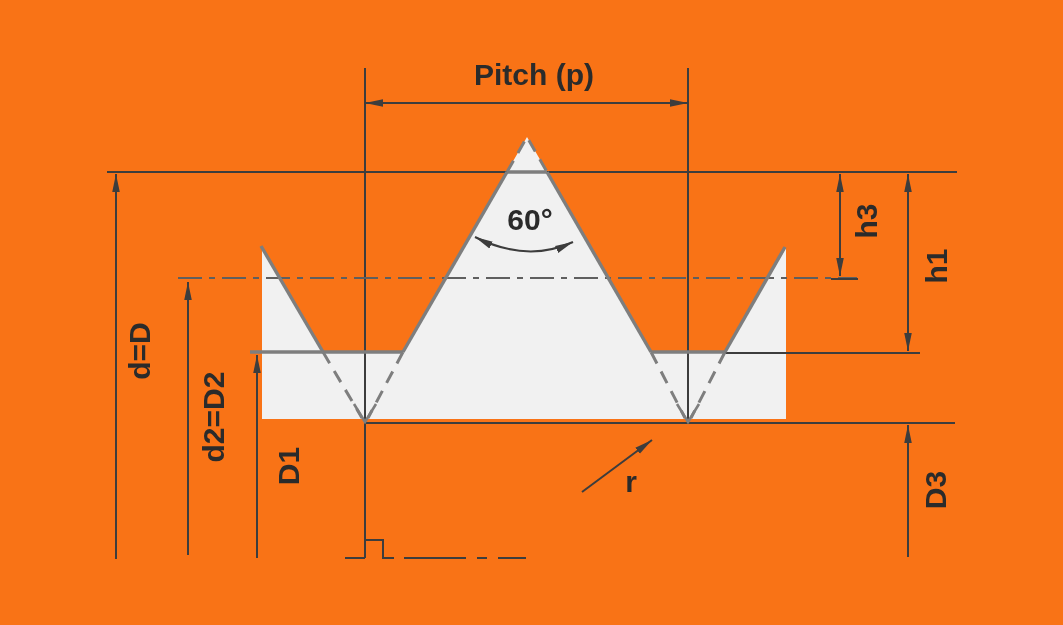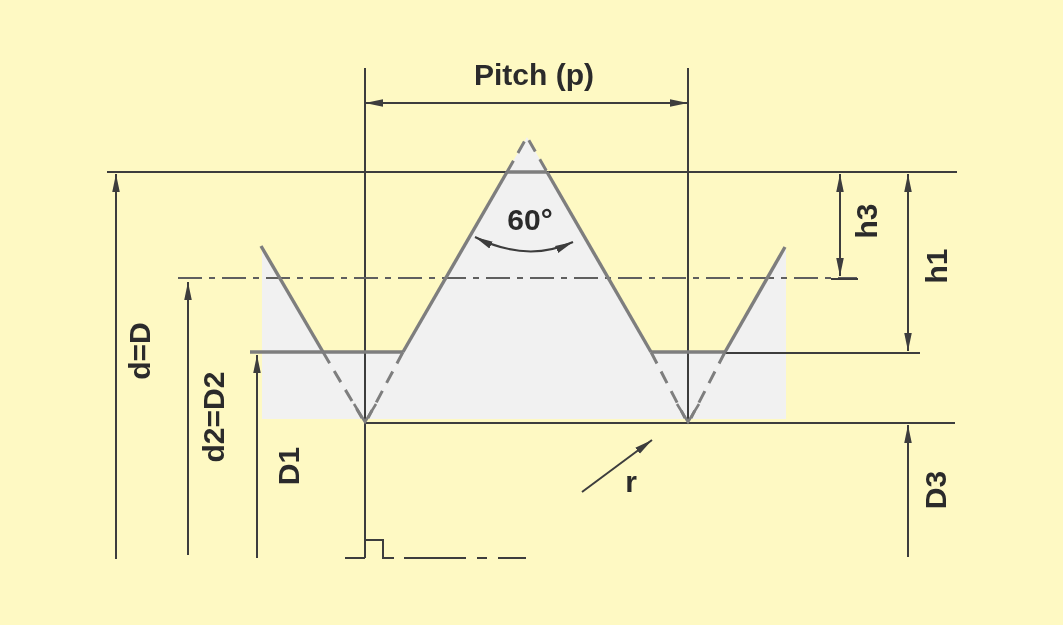--- a/index.html
+++ b/index.html
@@ -2,21 +2,21 @@
 <html><head>
 <meta charset="utf-8">
 <style>
   html, body {
     margin: 0; padding: 0;
     background: #ffffff;
     width: 1063px; height: 625px;
     overflow: hidden;
     font-family: "Liberation Sans", sans-serif;
   }
-  .stage { position: relative; width: 1063px; height: 625px; background: #fef9c3; }
+  .stage { position: relative; width: 1063px; height: 625px; background: #f97316; }
   svg { display: block; }
 
   .shade      { fill: #f1f1f1; stroke: none; }
   .profile    { stroke: #7e7e7e; stroke-width: 3.4; fill: none; }
   .profile-dash { stroke: #7e7e7e; stroke-width: 3; fill: none; stroke-dasharray: 13 9; }
   .vtip       { stroke: #7e7e7e; stroke-width: 2.6; fill: none; }
   .dim        { stroke: #3d3d3d; stroke-width: 2; fill: none; }
   .thinline   { stroke: #3d3d3d; stroke-width: 2; fill: none; }
   .centerline { stroke: #5f5f5f; stroke-width: 2; fill: none; stroke-dasharray: 24 7 6 7; }
   .lbl {

